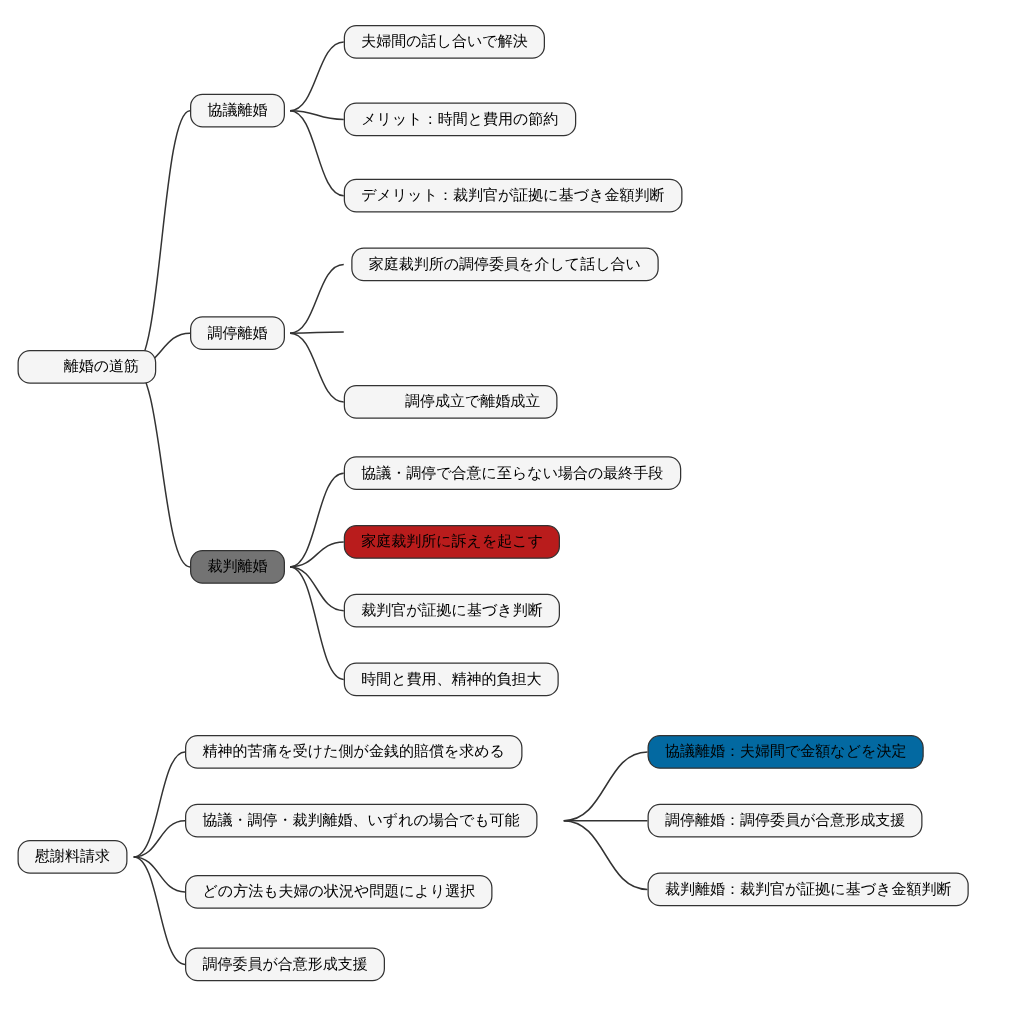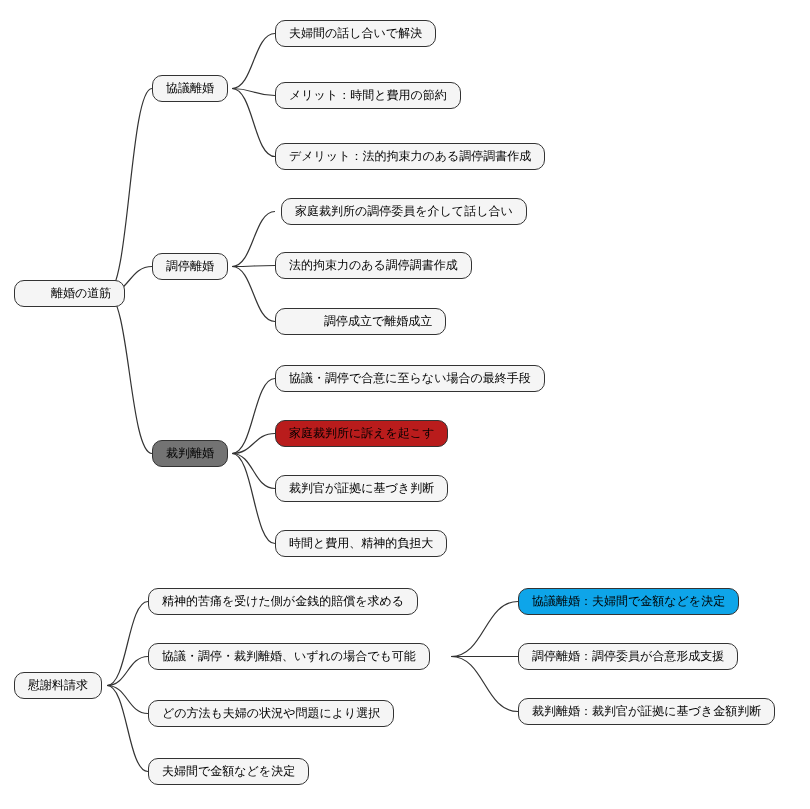--- a/index.html
+++ b/index.html
@@ -67,31 +67,30 @@
       <path d="M 451 656.5 C 484.5 656.5, 484.5 656.5, 518 656.5" stroke="#333333"></path>
       <path d="M 451 656.5 C 484.5 656.5, 484.5 711.5, 518 711.5" stroke="#333333"></path>
       <path d="M 107 685.5 C 127.5 685.5, 127.5 713.5, 148 713.5" stroke="#333333"></path>
       <path d="M 107 685.5 C 127.5 685.5, 127.5 771.5, 148 771.5" stroke="#333333"></path>
     </svg>
 
 <div class="node" style="left: 14px; top: 280px; background: rgb(245, 245, 245); border-color: rgb(51, 51, 51); color: rgb(0, 0, 0); padding-left: 36px;">離婚の道筋</div>
     <div class="node" style="left: 152px; top: 75px; background: rgb(245, 245, 245); border-color: rgb(51, 51, 51); color: rgb(0, 0, 0);">協議離婚</div>
     <div class="node" style="left: 275px; top: 20px; background: rgb(245, 245, 245); border-color: rgb(51, 51, 51); color: rgb(0, 0, 0);">夫婦間の話し合いで解決</div>
     <div class="node" style="left: 275px; top: 82px; background: rgb(245, 245, 245); border-color: rgb(51, 51, 51); color: rgb(0, 0, 0);">メリット：時間と費用の節約</div>
-    <div class="node" style="left: 275px; top: 143px; background: rgb(245, 245, 245); border-color: rgb(51, 51, 51); color: rgb(0, 0, 0);">デメリット：法的拘束力のある調停調書作成</div>
+    <div class="node" style="left: 275px; top: 143px; background: rgb(245, 245, 245); border-color: rgb(51, 51, 51); color: rgb(0, 0, 0);">デメリット：裁判官が証拠に基づき金額判断</div>
     <div class="node" style="left: 152px; top: 253px; background: rgb(245, 245, 245); border-color: rgb(51, 51, 51); color: rgb(0, 0, 0);">調停離婚</div>
     <div class="node" style="left: 281px; top: 198px; background: rgb(245, 245, 245); border-color: rgb(51, 51, 51); color: rgb(0, 0, 0);">家庭裁判所の調停委員を介して話し合い</div>
-    <div class="node" style="left: 275px; top: 252px; background: rgb(245, 245, 245); border-color: rgb(51, 51, 51); color: rgb(0, 0, 0);">法的拘束力のある調停調書作成</div>
     <div class="node" style="left: 275px; top: 308px; background: rgb(245, 245, 245); border-color: rgb(51, 51, 51); color: rgb(0, 0, 0); padding-left: 48px;">調停成立で離婚成立</div>
     <div class="node" style="left: 152px; top: 440px; background: #737373; border-color: rgb(51, 51, 51); color: rgb(0, 0, 0);">裁判離婚</div>
     <div class="node" style="left: 275px; top: 365px; background: rgb(245, 245, 245); border-color: rgb(51, 51, 51); color: rgb(0, 0, 0);">協議・調停で合意に至らない場合の最終手段</div>
     <div class="node" style="left: 275px; top: 420px; background: #b91c1c; border-color: rgb(51, 51, 51); color: rgb(0, 0, 0);">家庭裁判所に訴えを起こす</div>
     <div class="node" style="left: 275px; top: 475px; background: rgb(245, 245, 245); border-color: rgb(51, 51, 51); color: rgb(0, 0, 0);">裁判官が証拠に基づき判断</div>
     <div class="node" style="left: 275px; top: 530px; background: rgb(245, 245, 245); border-color: rgb(51, 51, 51); color: rgb(0, 0, 0);">時間と費用、精神的負担大</div>
     <div class="node" style="left: 14px; top: 672px; background: rgb(245, 245, 245); border-color: rgb(51, 51, 51); color: rgb(0, 0, 0);">慰謝料請求</div>
     <div class="node" style="left: 148px; top: 588px; background: rgb(245, 245, 245); border-color: rgb(51, 51, 51); color: rgb(0, 0, 0);">精神的苦痛を受けた側が金銭的賠償を求める</div>
     <div class="node" style="left: 148px; top: 643px; background: rgb(245, 245, 245); border-color: rgb(51, 51, 51); color: rgb(0, 0, 0);">協議・調停・裁判離婚、いずれの場合でも可能</div>
-    <div class="node" style="left: 518px; top: 588px; background: #0ea5e9; border-color: rgb(51, 51, 51); color: rgb(0, 0, 0);">協議離婚：夫婦間で金額などを決定</div>
+    <div class="node" style="left: 518px; top: 588px; background: #0369a1; border-color: rgb(51, 51, 51); color: rgb(0, 0, 0);">協議離婚：夫婦間で金額などを決定</div>
     <div class="node" style="left: 518px; top: 643px; background: rgb(245, 245, 245); border-color: rgb(51, 51, 51); color: rgb(0, 0, 0); text-align: right;">調停離婚：調停委員が合意形成支援</div>
     <div class="node" style="left: 518px; top: 698px; background: rgb(245, 245, 245); border-color: rgb(51, 51, 51); color: rgb(0, 0, 0);">裁判離婚：裁判官が証拠に基づき金額判断</div>
     <div class="node" style="left: 148px; top: 700px; background: rgb(245, 245, 245); border-color: rgb(51, 51, 51); color: rgb(0, 0, 0);">どの方法も夫婦の状況や問題により選択</div>
-    <div class="node" style="left: 148px; top: 758px; background: rgb(245, 245, 245); border-color: rgb(51, 51, 51); color: rgb(0, 0, 0);">夫婦間で金額などを決定</div>
+    <div class="node" style="left: 148px; top: 758px; background: rgb(245, 245, 245); border-color: rgb(51, 51, 51); color: rgb(0, 0, 0);">調停委員が合意形成支援</div>
   </div>
 
 </body></html>

